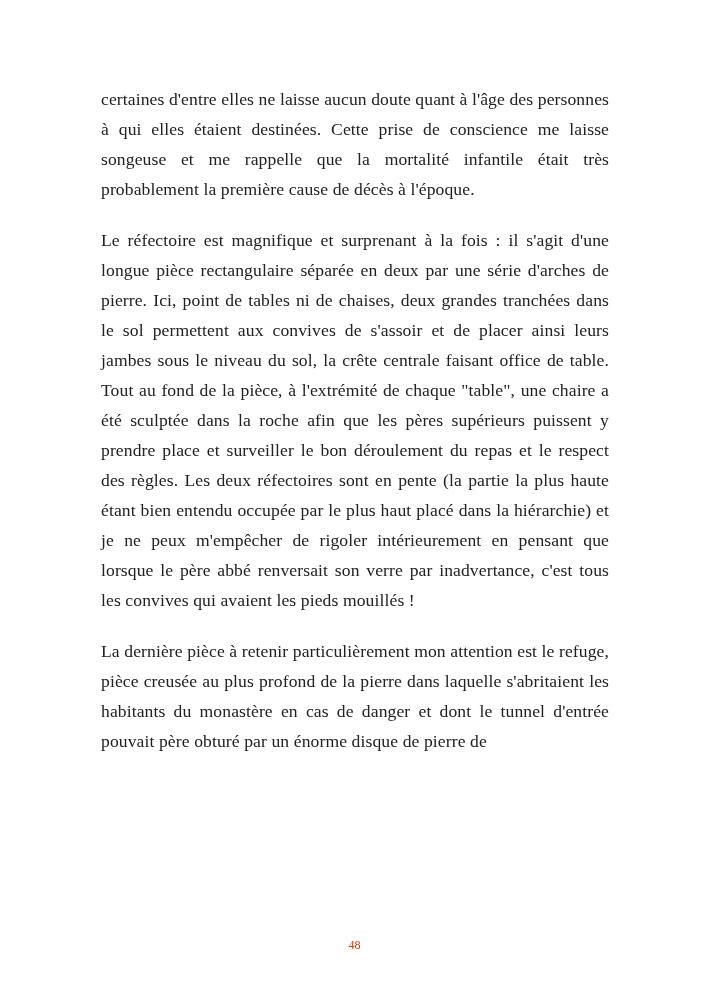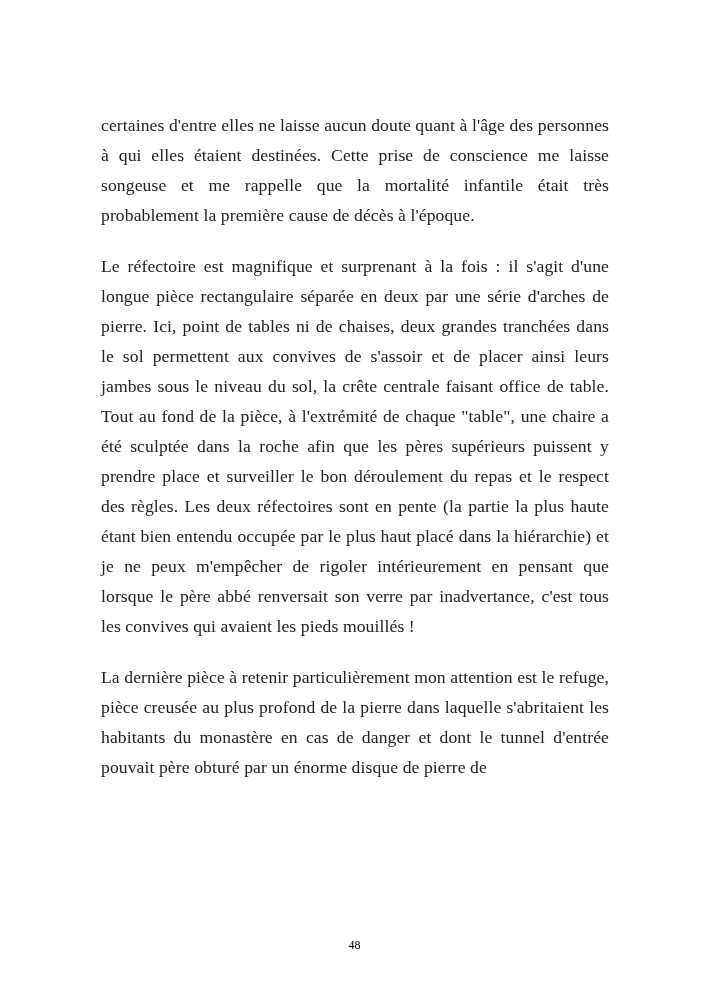--- a/index.html
+++ b/index.html
@@ -12,39 +12,39 @@
     height: 992px;
     font-family: "Liberation Serif", serif;
     color: #212121;
     position: relative;
     overflow: hidden;
   }
   .page {
     box-sizing: border-box;
     width: 709px;
     height: 797px;
-    padding: 110px 100px 0 101px;
+    padding: 84px 100px 0 101px;
     background: #ffffff;
   }
   .page p {
     margin: 0 0 21px 0;
     font-size: 17.6px;
     line-height: 30px;
     text-align: justify;
     text-justify: inter-word;
     letter-spacing: 0.1px;
   }
   .page-number {
     position: absolute;
     left: 0;
     right: 0;
     top: 938px;
     text-align: center;
     font-size: 12px;
-    color: #000000;
+    color: #c2410c;
     font-family: "Liberation Serif", serif;
   }
 </style>
 </head>
 <body>
 
 <div class="page">
   <p>certaines d'entre elles ne laisse aucun doute quant à l'âge des personnes à qui elles étaient destinées. Cette prise de conscience me laisse songeuse et me rappelle que la mortalité infantile était très probablement la première cause de décès à l'époque.</p>
   <p>Le réfectoire est magnifique et surprenant à la fois : il s'agit d'une longue pièce rectangulaire séparée en deux par une série d'arches de pierre. Ici, point de tables ni de chaises, deux grandes tranchées dans le sol permettent aux convives de s'assoir et de placer ainsi leurs jambes sous le niveau du sol, la crête centrale faisant office de table. Tout au fond de la pièce, à l'extrémité de chaque "table", une chaire a été sculptée dans la roche afin que les pères supérieurs puissent y prendre place et surveiller le bon déroulement du repas et le respect des règles. Les deux réfectoires sont en pente (la partie la plus haute étant bien entendu occupée par le plus haut placé dans la hiérarchie) et je ne peux m'empêcher de rigoler intérieurement en pensant que lorsque le père abbé renversait son verre par inadvertance, c'est tous les convives qui avaient les pieds mouillés !</p>
   <p>La dernière pièce à retenir particulièrement mon attention est le refuge, pièce creusée au plus profond de la pierre dans laquelle s'abritaient les habitants du monastère en cas de danger et dont le tunnel d'entrée pouvait père obturé par un énorme disque de pierre de</p>

